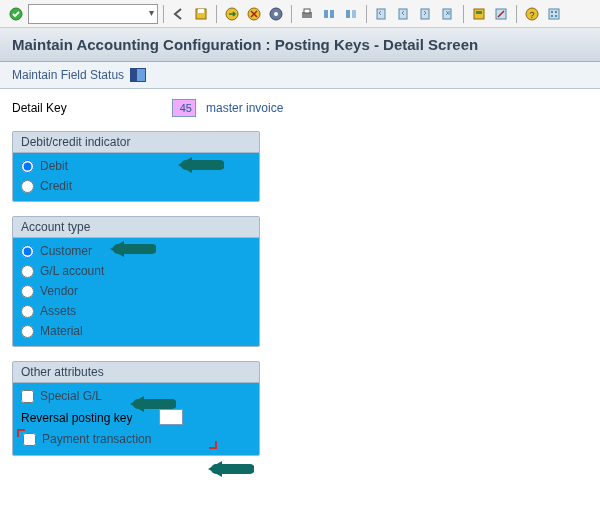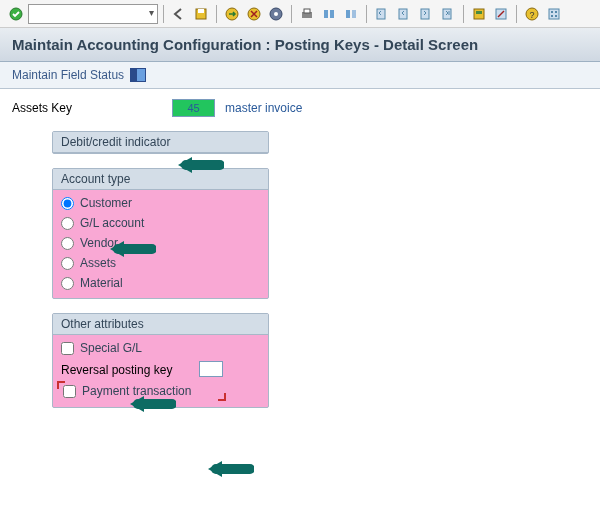--- a/index.html
+++ b/index.html
@@ -75,32 +75,31 @@
   }
   .fs-icon {
     width: 16px; height: 14px;
     display: inline-block;
     background: linear-gradient(to right,#2a4a8a 40%,#6aa0e0 40%);
     border:1px solid #2a4a8a;
   }
   .content { padding: 10px 12px; }
   .row { display: flex; align-items: center; gap: 10px; margin-bottom: 14px; }
   .pk-input {
-    width: 43px; height: 18px; text-align: center;
-    border: 1px solid #7a9bbd; background: #22c55e;
+    width: 24px; height: 18px; text-align: right;
+    border: 1px solid #7a9bbd; background: #f0abfc;
     color: #2a5a9a; padding: 0 3px; font-size: 11px;
   }
   .pk-desc { color: #2a5a9a; }
   .group {
-    width: 217px;
+    width: 248px;
     border: 1px solid #a8b8c8;
-    background: #f9a8d4;
+    background: #0ea5e9;
     border-radius: 2px;
     margin-bottom: 14px;
-    margin-left: 40px;
   }
   .group-header {
     background: #d3dde7;
     border-bottom: 1px solid #a8b8c8;
     padding: 3px 8px;
     font-size: 12px;
     color: #334658;
   }
   .group-body {
     padding: 6px 8px 8px 8px;
@@ -250,27 +249,37 @@
 <div class="title-bar">Maintain Accounting Configuration : Posting Keys - Detail Screen</div>
 
 <div class="sub-bar">
   <span>Maintain Field Status</span>
   <span class="fs-icon"></span>
 </div>
 
 <div class="content">
 
   <div class="row">
-    <span style="width:150px;">Assets Key</span>
+    <span style="width:150px;">Detail Key</span>
     <input class="pk-input" value="45" style="">
     <span class="pk-desc">master invoice</span>
   </div>
 
   <div class="group" style="position:relative;">
     <div class="group-header">Debit/credit indicator</div>
+    <div class="group-body">
+      <label class="opt">
+          <input type="radio" name="dc" checked="" style="">
+          <span>Debit</span>
+        </label>
+      <label class="opt">
+          <input type="radio" name="dc" style="">
+          <span>Credit</span>
+        </label>
+    </div>
   </div>
 
   <div class="group">
     <div class="group-header">Account type</div>
     <div class="group-body">
       <label class="opt">
           <input type="radio" name="at" checked="" style="">
           <span>Customer</span>
         </label>
       <label class="opt">

